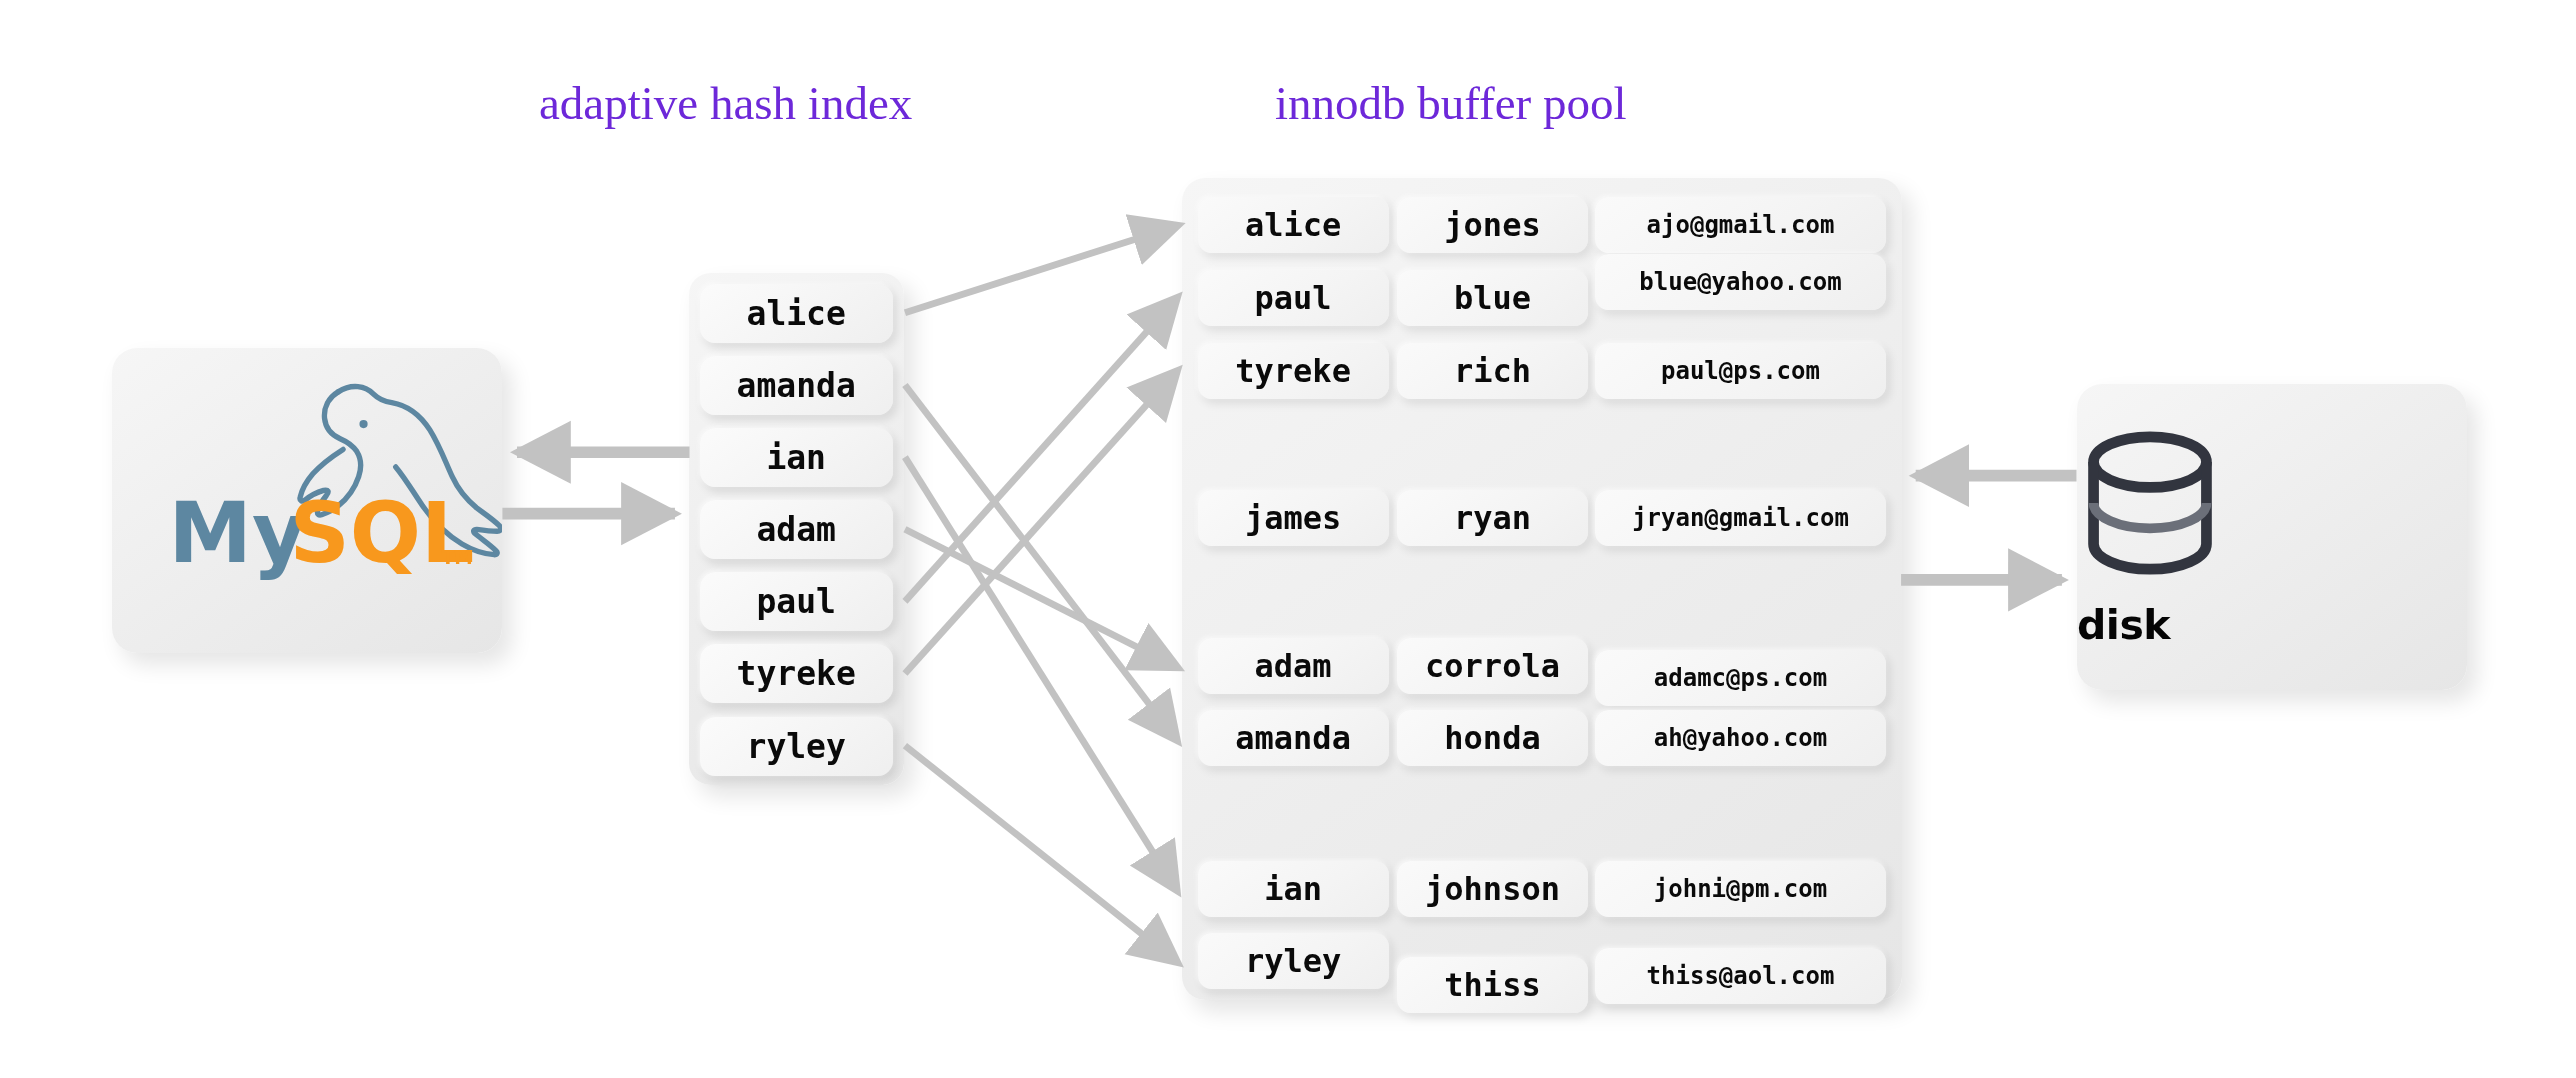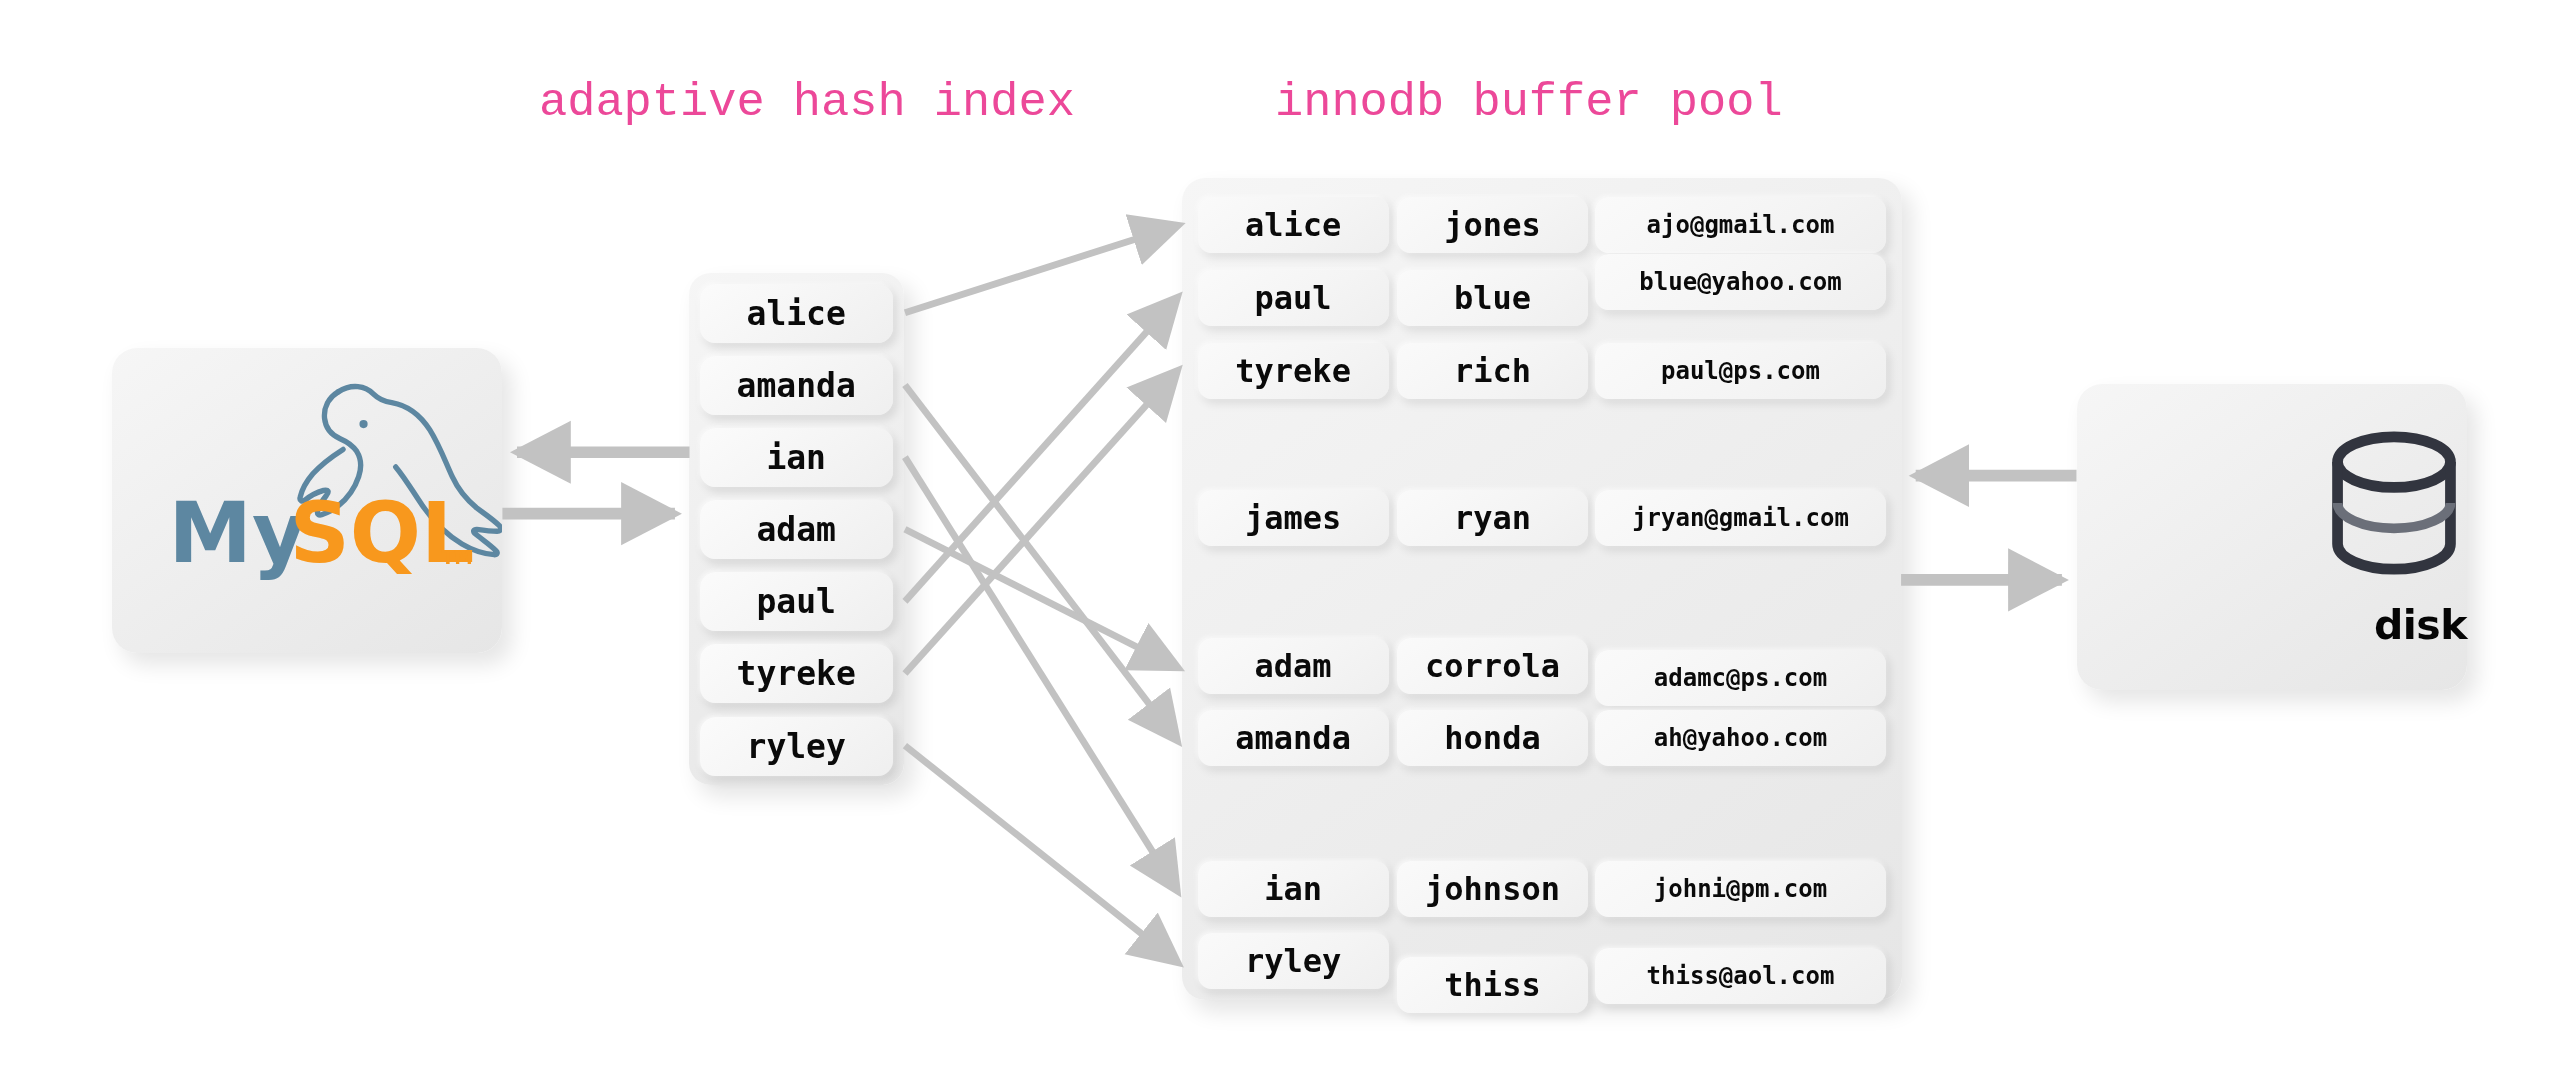--- a/index.html
+++ b/index.html
@@ -14,24 +14,24 @@
     position: relative;
     width: 2576px;
     height: 1078px;
     background: #ffffff;
     overflow: hidden;
   }
 
   
   .title {
     position: absolute;
-    font-family: Liberation Mono, monospace;
+    font-family: Liberation Serif, serif;
     font-size: 47px;
     font-weight: 400;
-    color: #ec4899;
+    color: #6d28d9;
     white-space: nowrap;
     letter-spacing: 0px;
   }
   #title-ahi { left: 539px; top: 76px; }
   #title-bp  { left: 1275px; top: 76px; }
 
   
   .soft-card {
     position: absolute;
     border-radius: 25px;
@@ -56,21 +56,21 @@
     left: 2077px;
     top: 384px;
     width: 390px;
     height: 306px;
   }
   #disk-inner {
     position: absolute;
     left: 0; top: 0; right: 0; bottom: 0;
     display: flex;
     flex-direction: column;
-    align-items: flex-end;
+    align-items: flex-start;
     justify-content: center;
     gap: 20px;
   }
   #disk-label {
     font-family: "DejaVu Sans", sans-serif;
     font-size: 41px;
     font-weight: bold;
     color: #050505;
     letter-spacing: -0.5px;
   }

